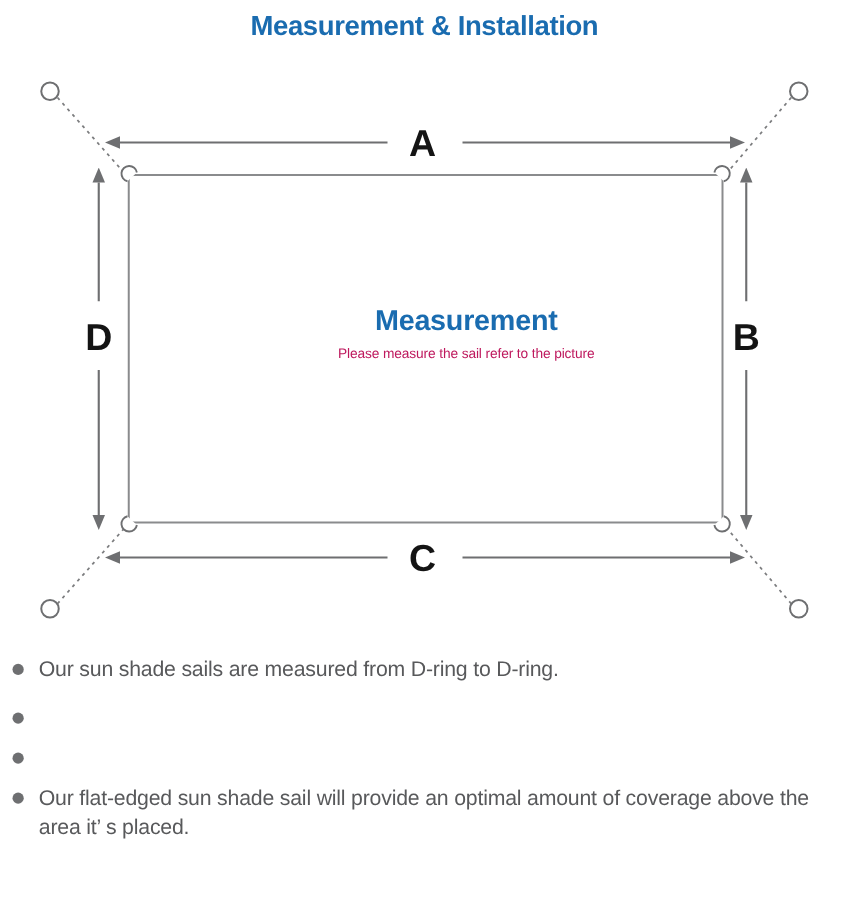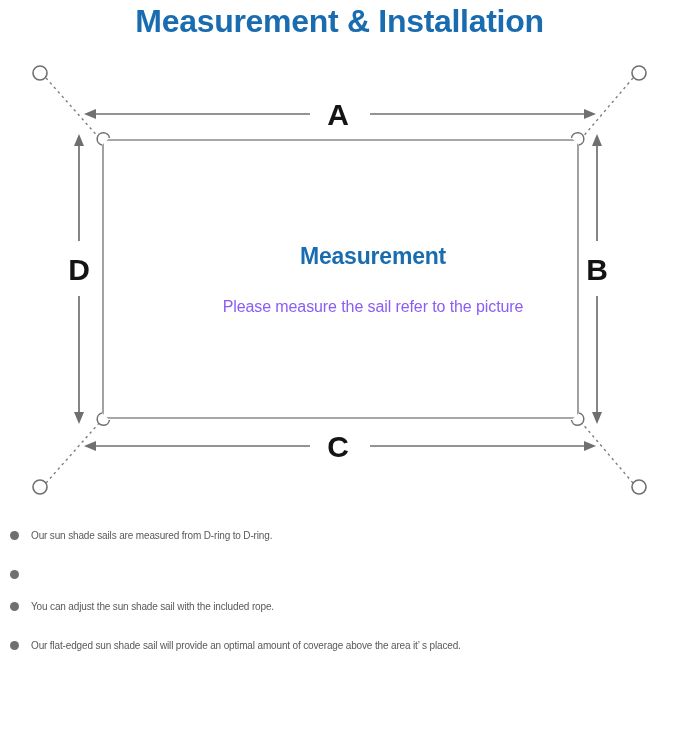--- a/index.html
+++ b/index.html
@@ -16,21 +16,21 @@
     overflow: hidden;
   }
 
   
   .page-title {
     position: absolute;
     left: 0;
     top: 0;
     width: 679px;
     text-align: center;
-    font-size: 32px;
+    font-size: 22px;
     font-weight: bold;
     color: #1a6cb0;
     letter-spacing: -0.3px;
     line-height: 42px;
     white-space: nowrap;
   }
 
   
   .diagram-wrap {
     position: absolute;
@@ -53,25 +53,24 @@
     pointer-events: none;
   }
   .sail-caption .caption-title {
     font-size: 23px;
     font-weight: bold;
     color: #1a6cb0;
     line-height: 30px;
     letter-spacing: -0.2px;
   }
   .sail-caption .caption-sub {
-    font-size: 16px;
-    color: #8b5cf6;
+    font-size: 11px;
+    color: #be185d;
     line-height: 24px;
     letter-spacing: -0.1px;
-    margin-top: 24px;
   }
 
   
   .notes {
     position: absolute;
     left: 0;
     top: 524px;
     width: 679px;
   }
   .note-row {
@@ -83,21 +82,21 @@
   .note-bullet {
     width: 9px;
     height: 9px;
     border-radius: 50%;
     background: #6e6f71;
     flex: 0 0 auto;
     margin-top: 7px;
     margin-right: 12px;
   }
   .note-text {
-    font-size: 10px;
+    font-size: 17px;
     line-height: 23px;
     color: #58595b;
     letter-spacing: -0.15px;
   }
 </style>
 </head>
 <body>
 
 <div class="page-title">Measurement &amp; Installation</div>
 
@@ -156,19 +155,18 @@
 <div class="notes">
   <div class="note-row">
     <span class="note-bullet"></span>
     <span class="note-text">Our sun shade sails are measured from D-ring to D-ring.</span>
   </div>
   <div class="note-row">
     <span class="note-bullet"></span>
   </div>
   <div class="note-row">
     <span class="note-bullet"></span>
-    <span class="note-text">You can adjust the sun shade sail with the included rope.</span>
   </div>
   <div class="note-row">
     <span class="note-bullet"></span>
     <span class="note-text">Our flat-edged sun shade sail will provide an optimal amount of coverage above the area it’ s placed.</span>
   </div>
 </div>
 
 </body></html>

